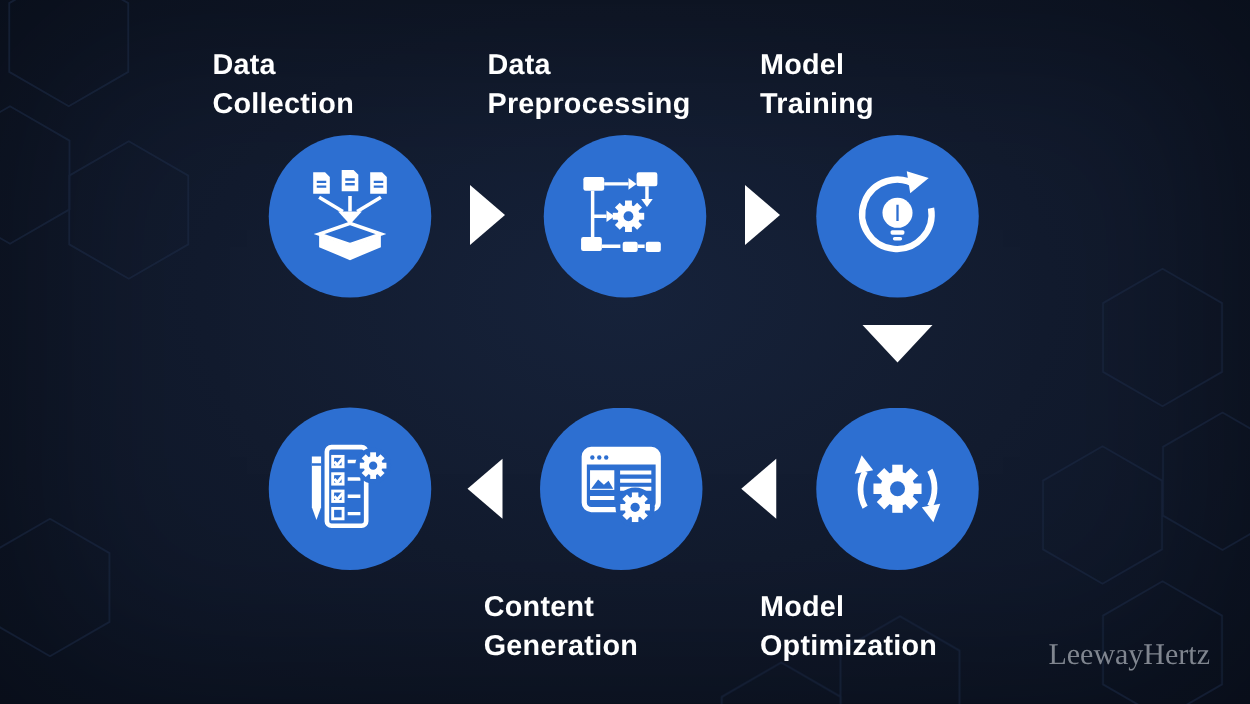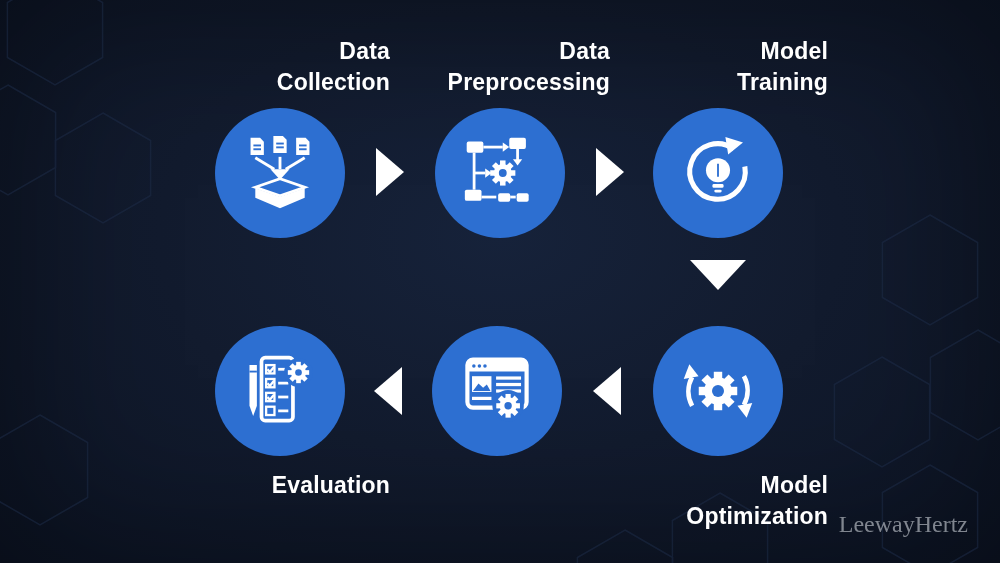--- a/index.html
+++ b/index.html
@@ -4,21 +4,21 @@
 <style>
   * { margin:0; padding:0; box-sizing:border-box; }
   html,body { background:#0a101d; }
   .canvas{
     position:relative; width:1000px; height:563px; overflow:hidden;
     background: radial-gradient(ellipse at 50% 42%, #16223a 0%, #121b2e 48%, #0d1526 100%);
     font-family:"Liberation Sans", sans-serif;
     box-shadow: inset 0 0 140px 30px rgba(0,0,0,0.35);
   }
   .bg-pattern{ position:absolute; inset:0; pointer-events:none; }
-  .step{ position:absolute; width:220px; text-align:right; }
+  .step{ position:absolute; width:220px; text-align:left; }
   .step .label{
     color:#ffffff; font-size:23px; font-weight:700; line-height:31px;
     white-space:pre-line; letter-spacing:.2px;
   }
   .step-top{ top:36px; }
   .step-top .label{ height:62px; margin-bottom:10px; display:block; }
   .step-bottom{ top:326px; }
   .step-bottom .label{ margin-top:14px; }
   .circle{
     width:130px; height:130px; border-radius:50%; background:#2d6fd1;
@@ -183,21 +183,20 @@
           <line x1="38" y1="31.5" x2="49" y2="31.5"></line>
           <line x1="38" y1="46.5" x2="49" y2="46.5"></line>
           <line x1="38" y1="61.5" x2="49" y2="61.5"></line>
         </g>
         <polygon points="7,12 15,12 15,56 11,67 7,56" fill="#ffffff"></polygon>
         <line x1="7" y1="19" x2="15" y2="19" stroke="#2d6fd1" stroke-width="2"></line>
         <circle cx="60" cy="20" r="15.5" fill="#2d6fd1"></circle>
         <use href="#gear" fill="#ffffff" transform="translate(60,20) scale(0.72)"></use>
       </svg>
     </div>
-    <div class="label">Evaluation</div>
   </div>
 
   <div class="arrow arrow-left" style="left:374px; top:367px"></div>
 
   <div class="step step-bottom" style="left:387px">
     <div class="circle">
       <svg width="74" height="74" viewBox="0 0 80 80">
         <rect x="8" y="6" width="64" height="52" rx="6" fill="none" stroke="#ffffff" stroke-width="4.5"></rect>
         <path d="M8 12 a6 6 0 0 1 6 -6 h52 a6 6 0 0 1 6 6 v7 H8 Z" fill="#ffffff"></path>
         <circle cx="15" cy="13" r="1.9" fill="#2d6fd1"></circle>
@@ -208,20 +207,22 @@
         <g stroke="#ffffff" stroke-width="3.5">
           <line x1="39" y1="26" x2="66" y2="26"></line>
           <line x1="39" y1="33" x2="66" y2="33"></line>
           <line x1="39" y1="40" x2="66" y2="40"></line>
           <line x1="13" y1="48" x2="34" y2="48"></line>
         </g>
         <circle cx="52" cy="56" r="17" fill="#2d6fd1"></circle>
         <use href="#gear" fill="#ffffff" transform="translate(52,56) scale(0.8)"></use>
       </svg>
     </div>
+    <div class="label">Content
+Generation</div>
   </div>
 
   <div class="arrow arrow-left" style="left:593px; top:367px"></div>
 
   <div class="step step-bottom" style="left:608px">
     <div class="circle">
       <svg width="74" height="74" viewBox="0 0 80 80">
         <use href="#gear" fill="#ffffff" transform="translate(40,40) scale(1.3)"></use>
         <g stroke="#ffffff" stroke-width="5" fill="none">
           <path d="M12 56 A 32 32 0 0 1 12 25"></path>

